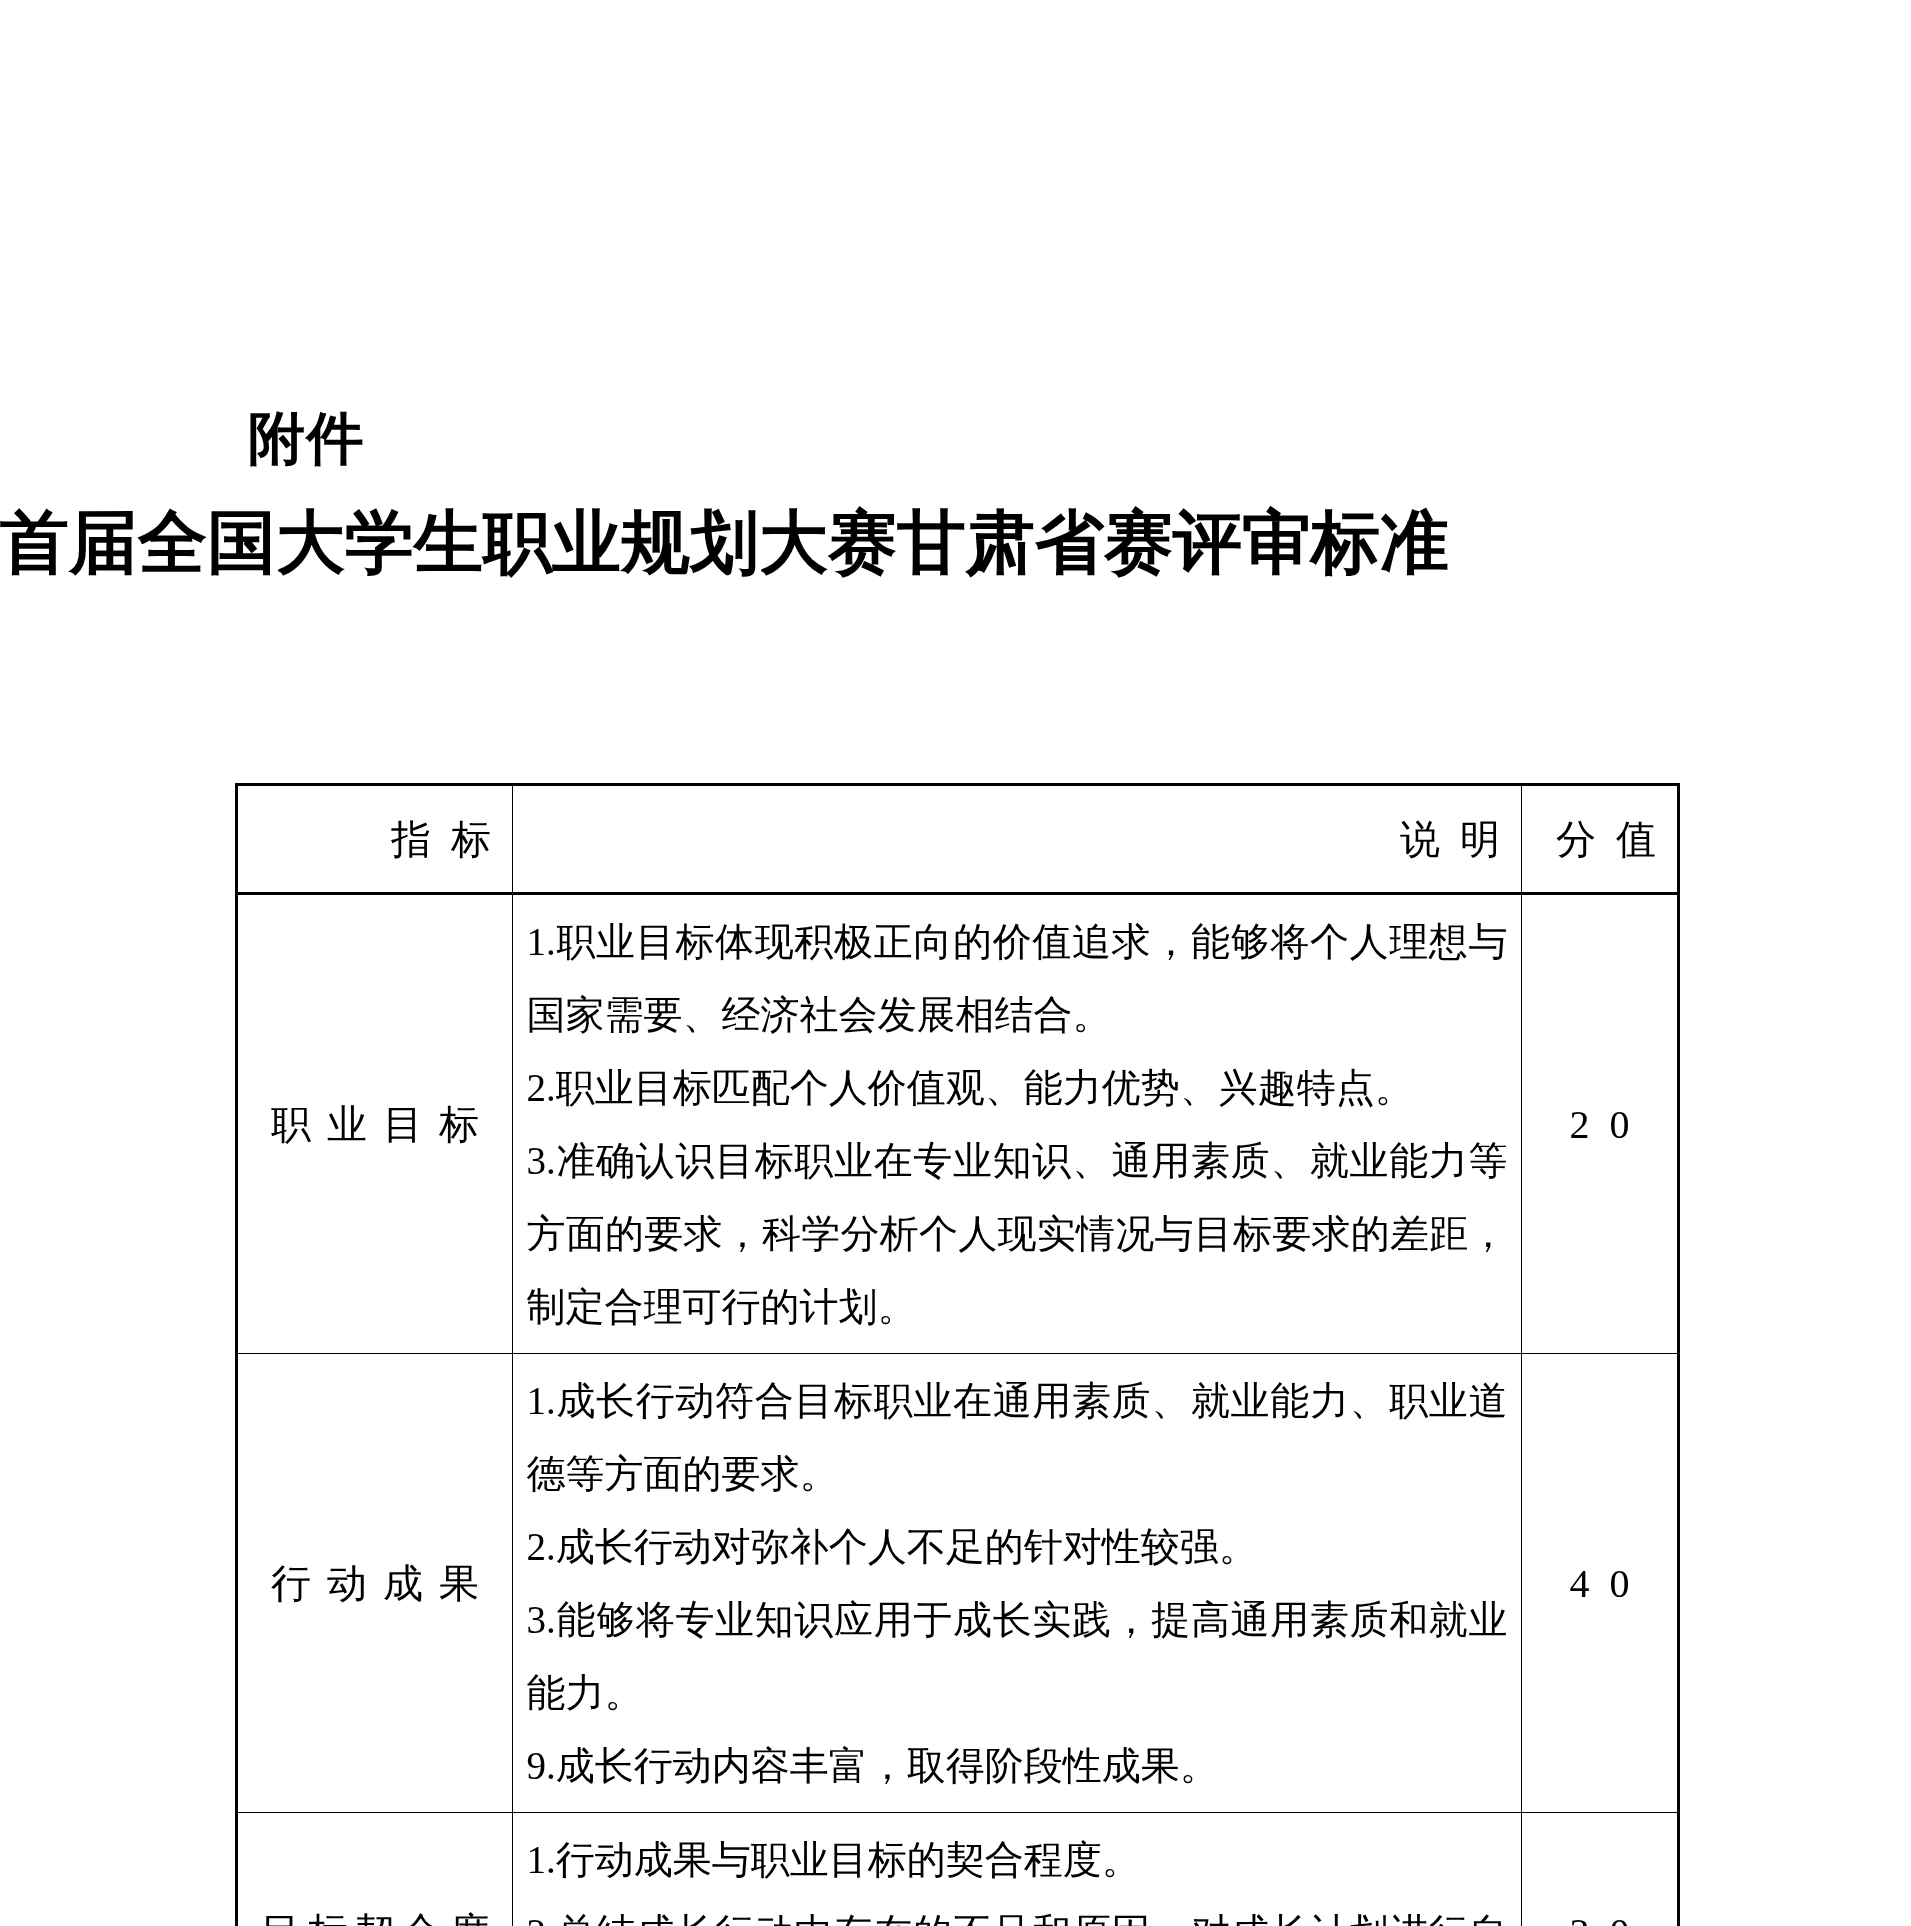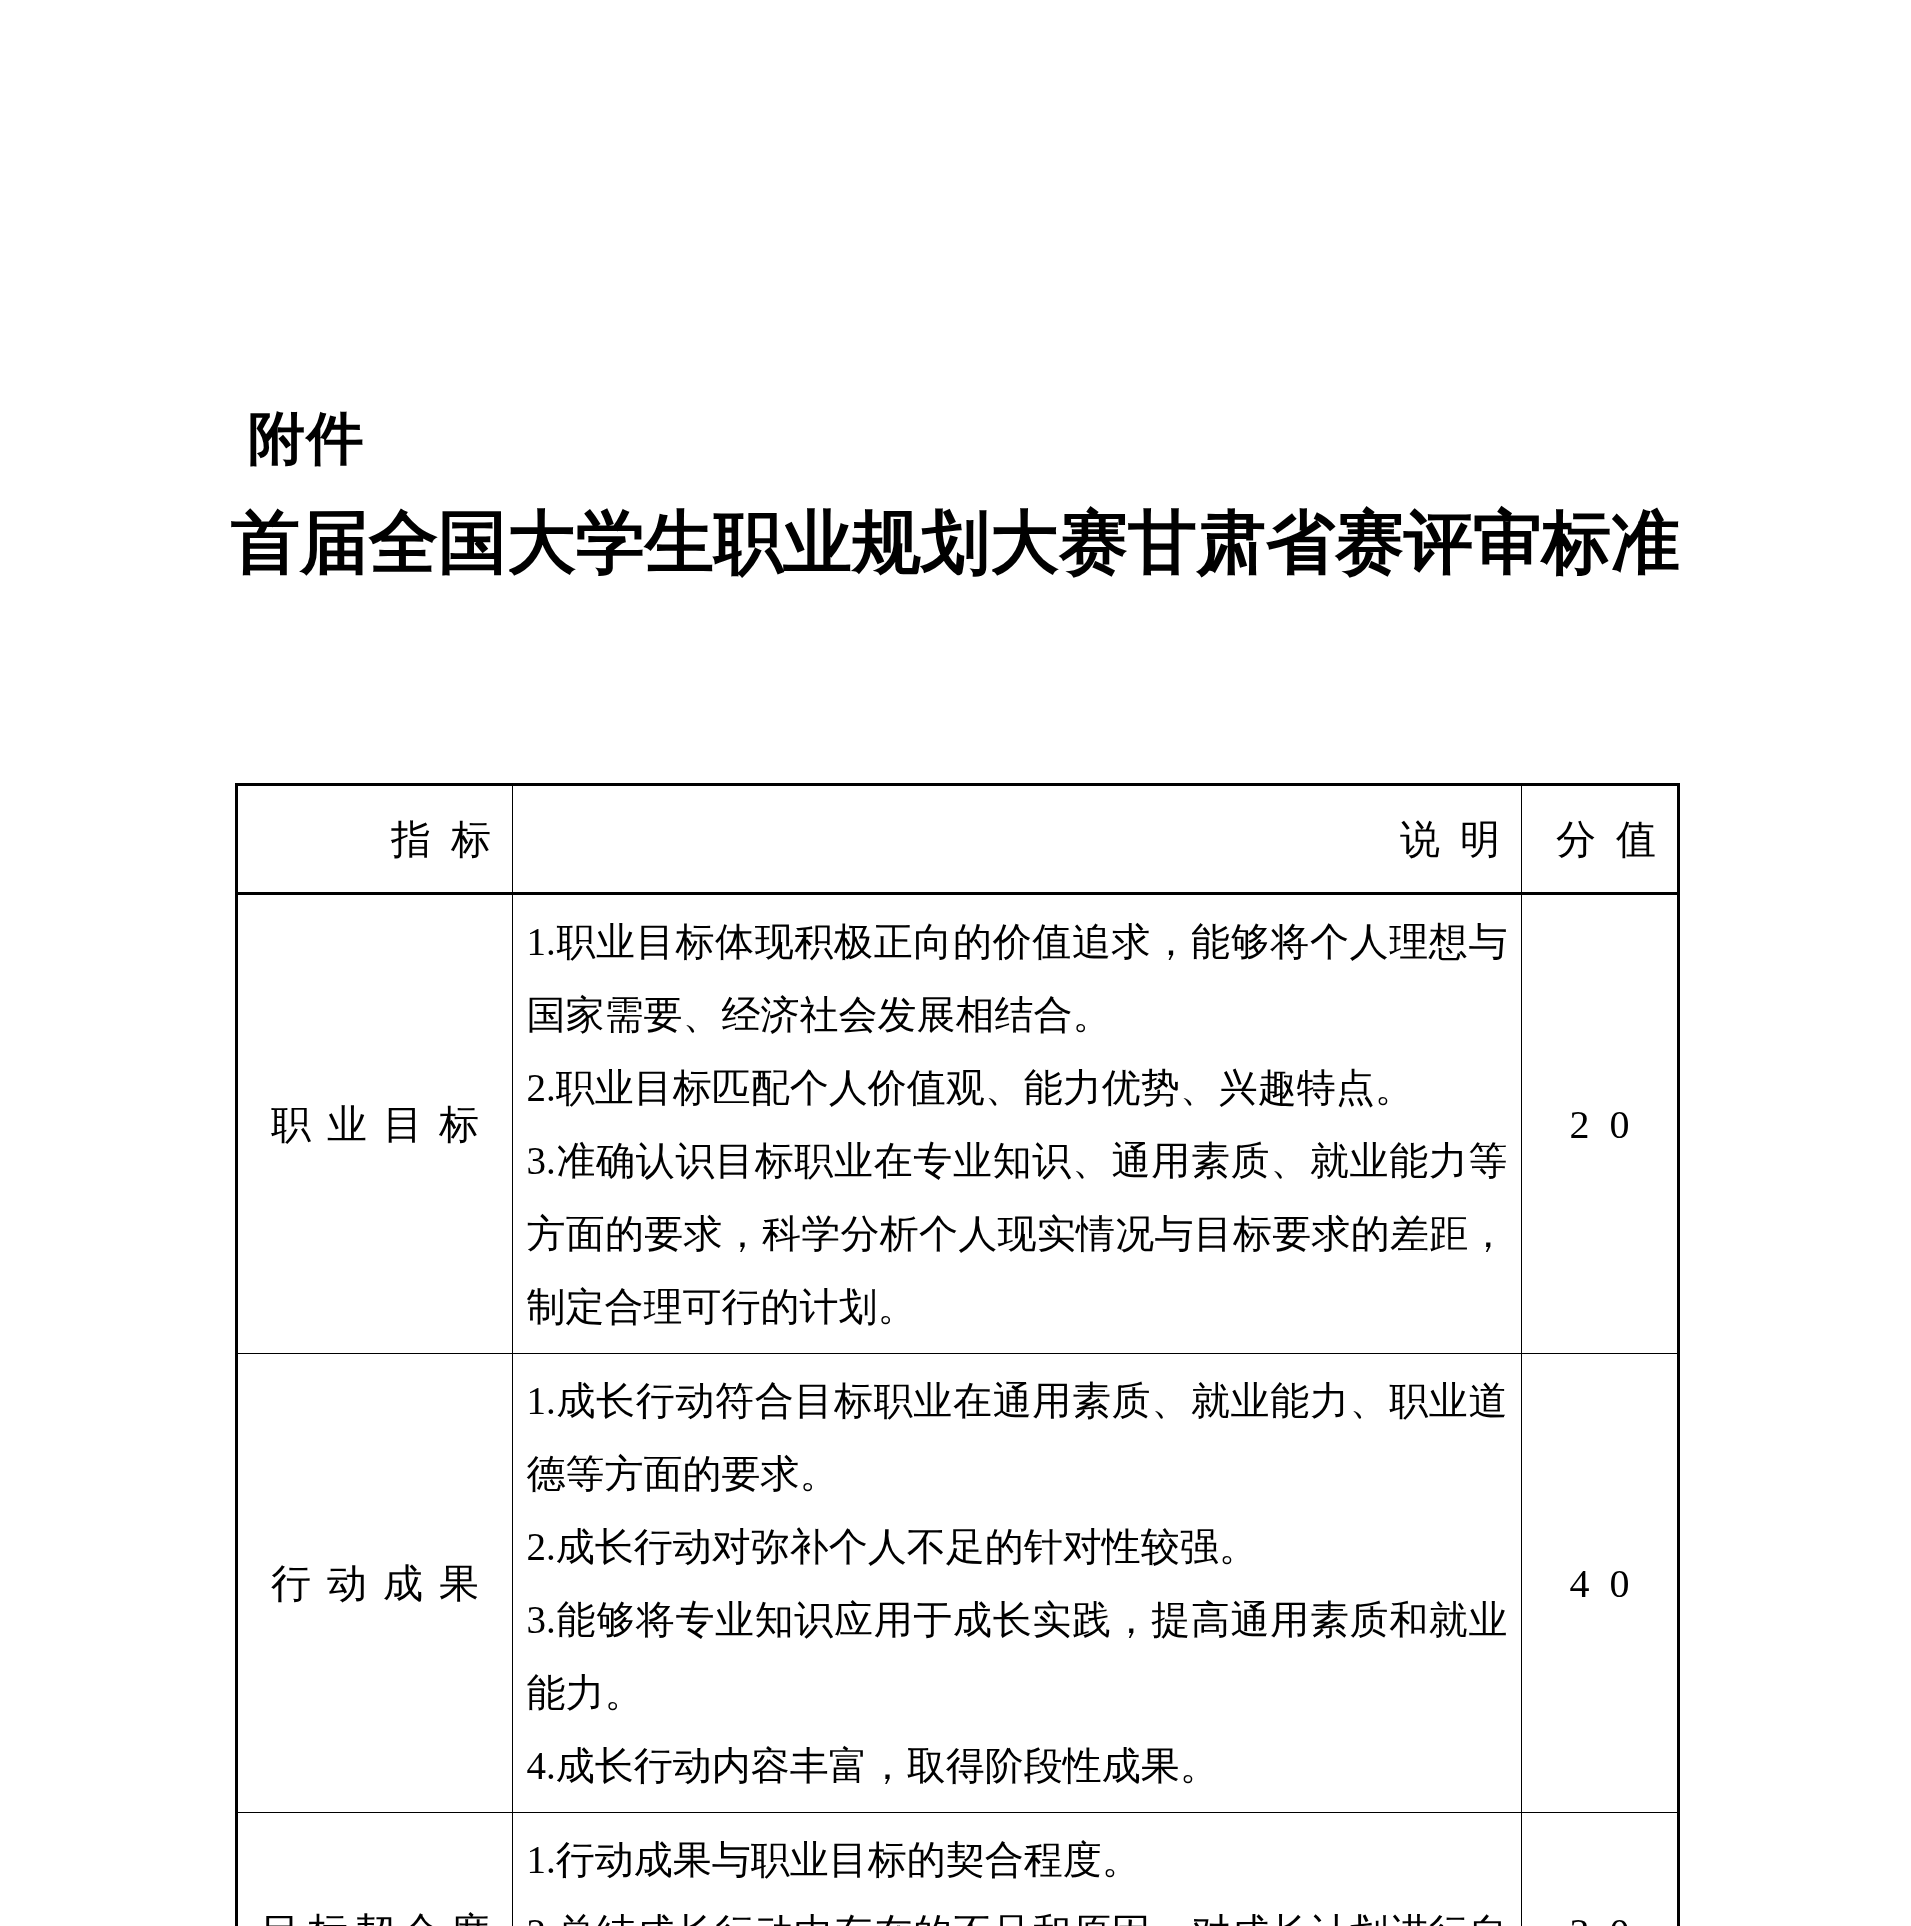--- a/index.html
+++ b/index.html
@@ -13,21 +13,21 @@
   }
   .attachment-label{
     position:absolute;left:248px;top:366px;
     font-family:"Liberation Sans","DejaVu Sans",sans-serif;
     font-weight:600;font-size:57px;line-height:1;
     letter-spacing:1.5px;
     margin-top:44px;
   }
   .doc-title{
     position:absolute;left:0;top:509px;width:100%;
-    text-align:center;
+    text-align:left;
     font-family:"Liberation Serif","DejaVu Serif",serif;
     font-weight:700;font-size:69px;line-height:1;
     letter-spacing:0;
     white-space:nowrap;
   }
   .section-heading{
     position:absolute;left:250px;top:701px;
     font-family:"Liberation Sans","DejaVu Sans",sans-serif;
     font-weight:700;font-size:59px;line-height:1;
     letter-spacing:1.2px;
@@ -106,21 +106,21 @@
           <p>3.准确认识目标职业在专业知识、通用素质、就业能力等方面的要求，科学分析个人现实情况与目标要求的差距，制定合理可行的计划。</p>
         </td>
         <td class="score sp2">20</td>
       </tr>
       <tr class="r-2">
         <td class="ind sp4">行动成果</td>
         <td class="desc">
           <p>1.成长行动符合目标职业在通用素质、就业能力、职业道德等方面的要求。</p>
           <p>2.成长行动对弥补个人不足的针对性较强。</p>
           <p>3.能够将专业知识应用于成长实践，提高通用素质和就业能力。</p>
-          <p>4.成长行动内容丰富，取得阶段性成果。</p>
+          <p>9.成长行动内容丰富，取得阶段性成果。</p>
         </td>
         <td class="score sp2">40</td>
       </tr>
       <tr class="r-3">
         <td class="ind sp5">目标契合度</td>
         <td class="desc">
           <p>1.行动成果与职业目标的契合程度。</p>
           <p>2.总结成长行动中存在的不足和原因，对成长计划进行自我评估和动态调整。</p>
         </td>
         <td class="score sp2">30</td>

